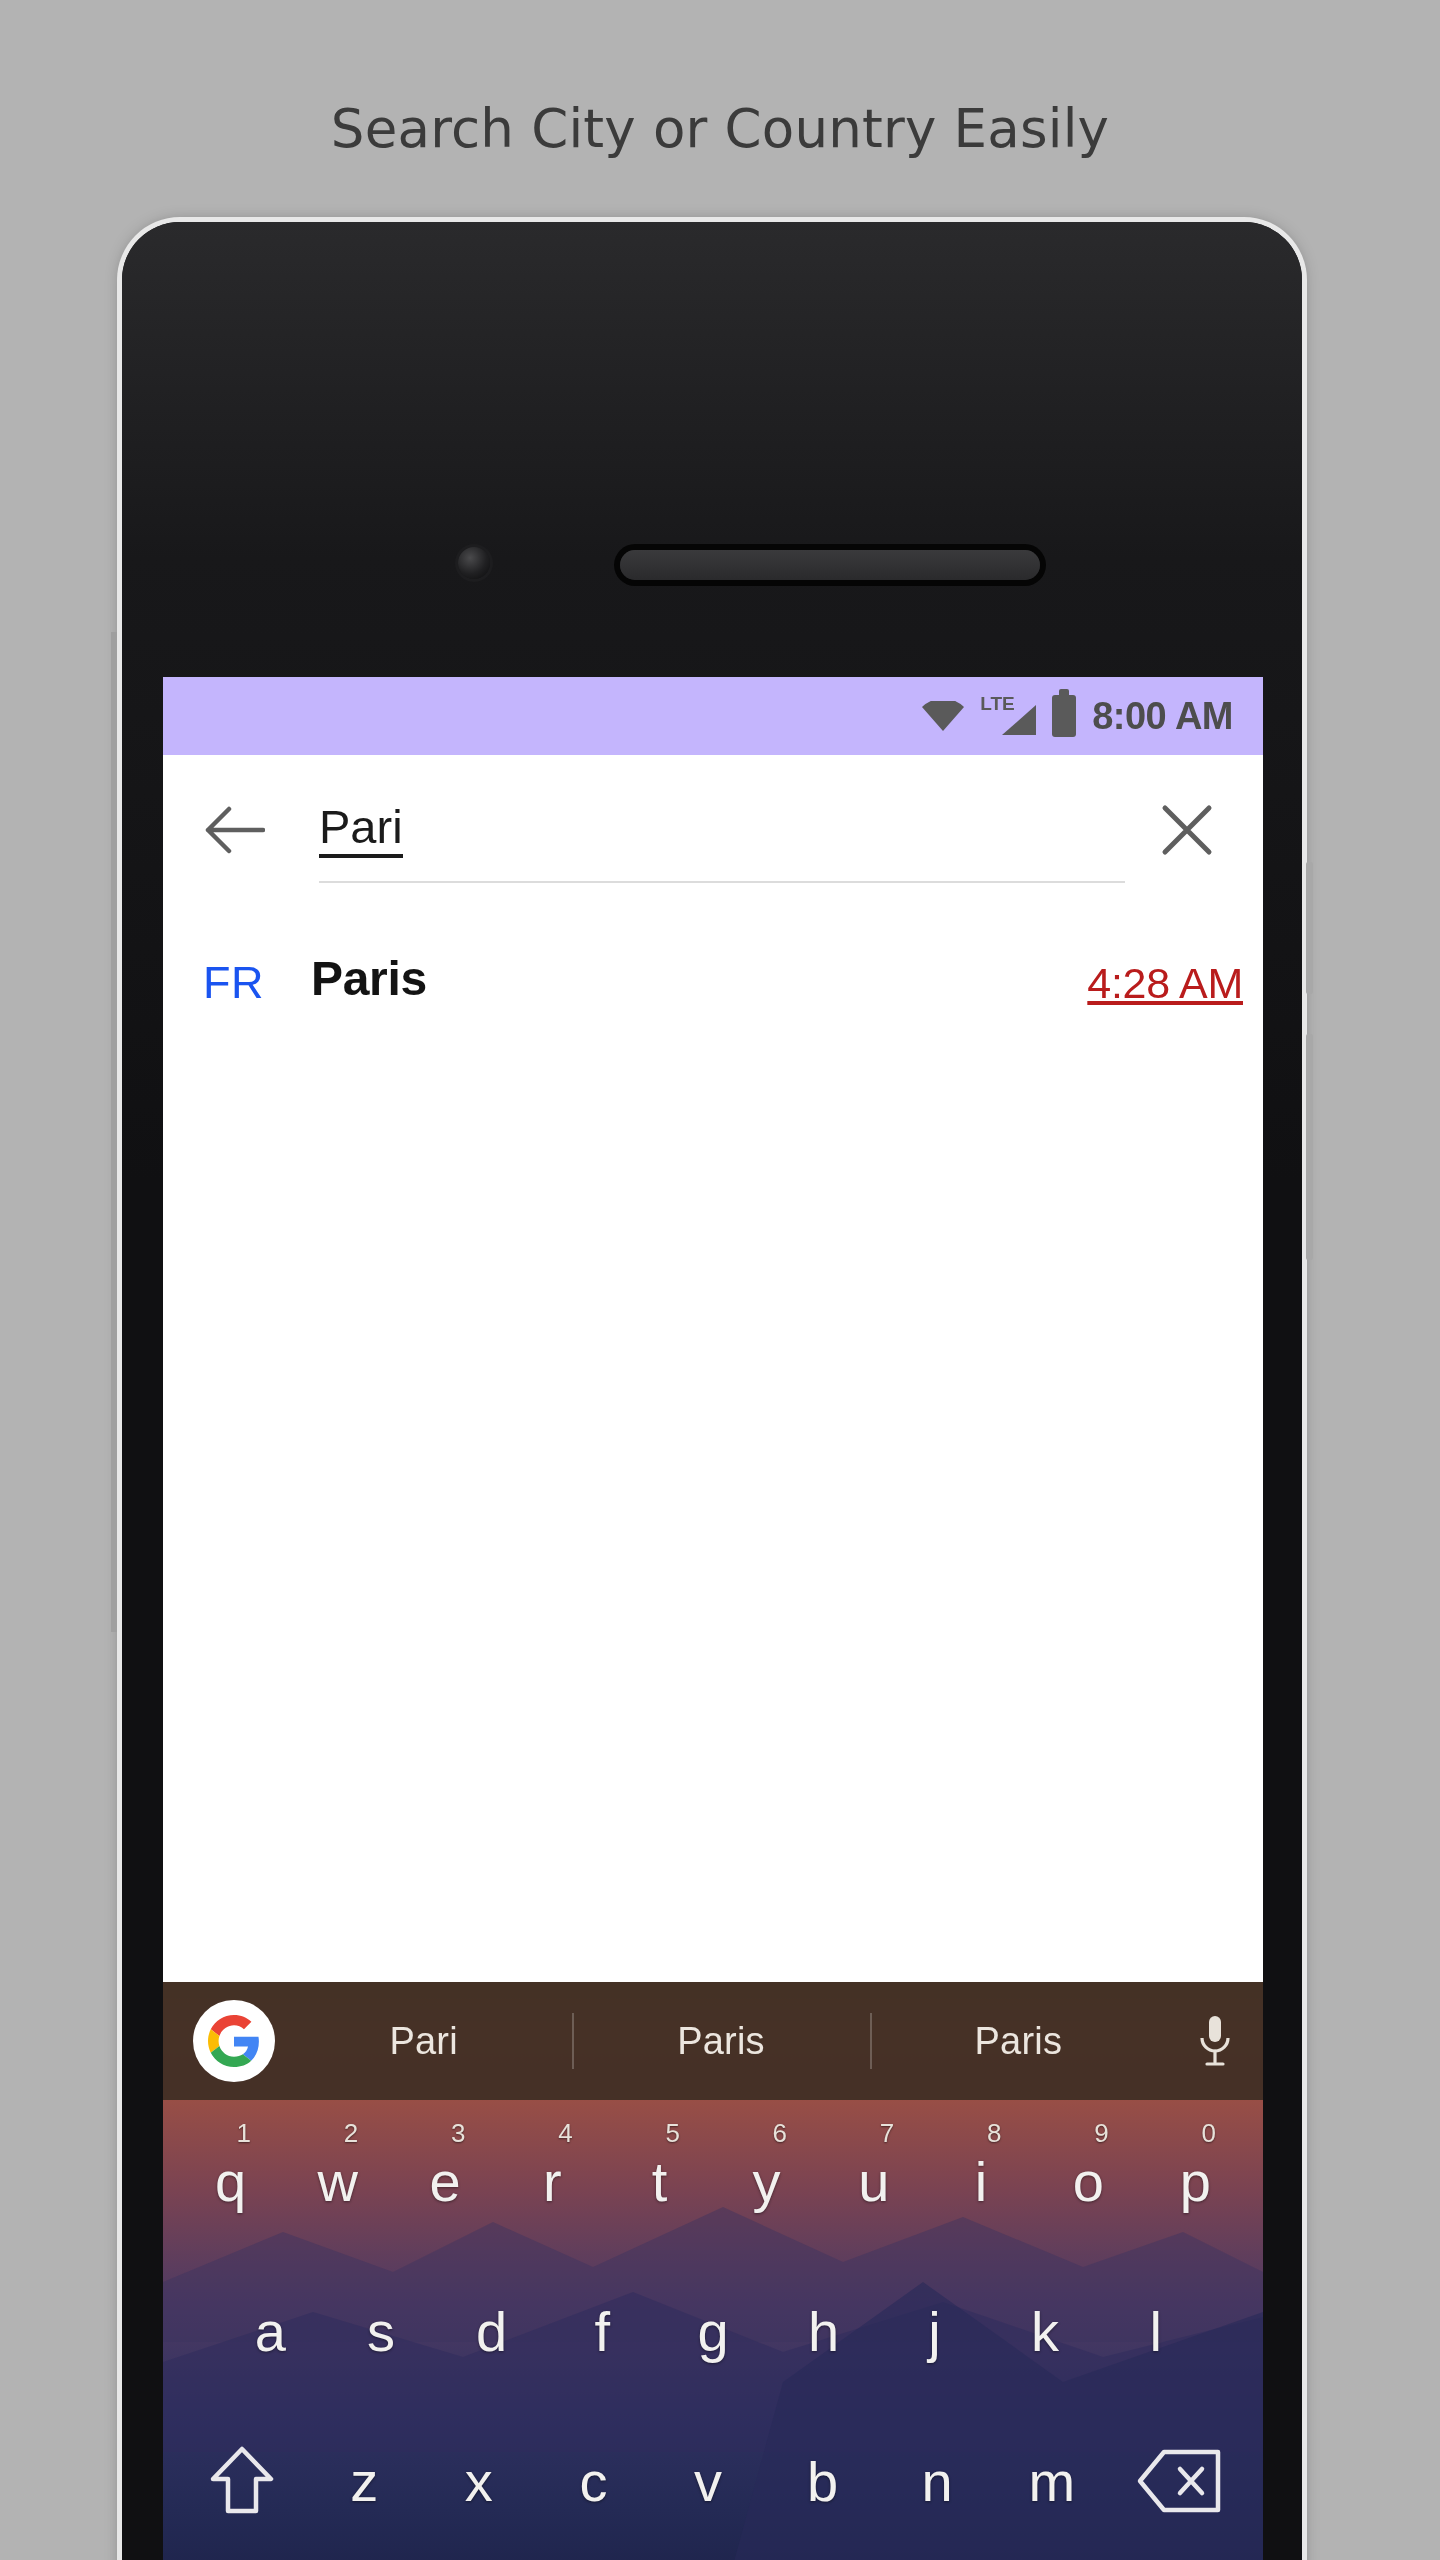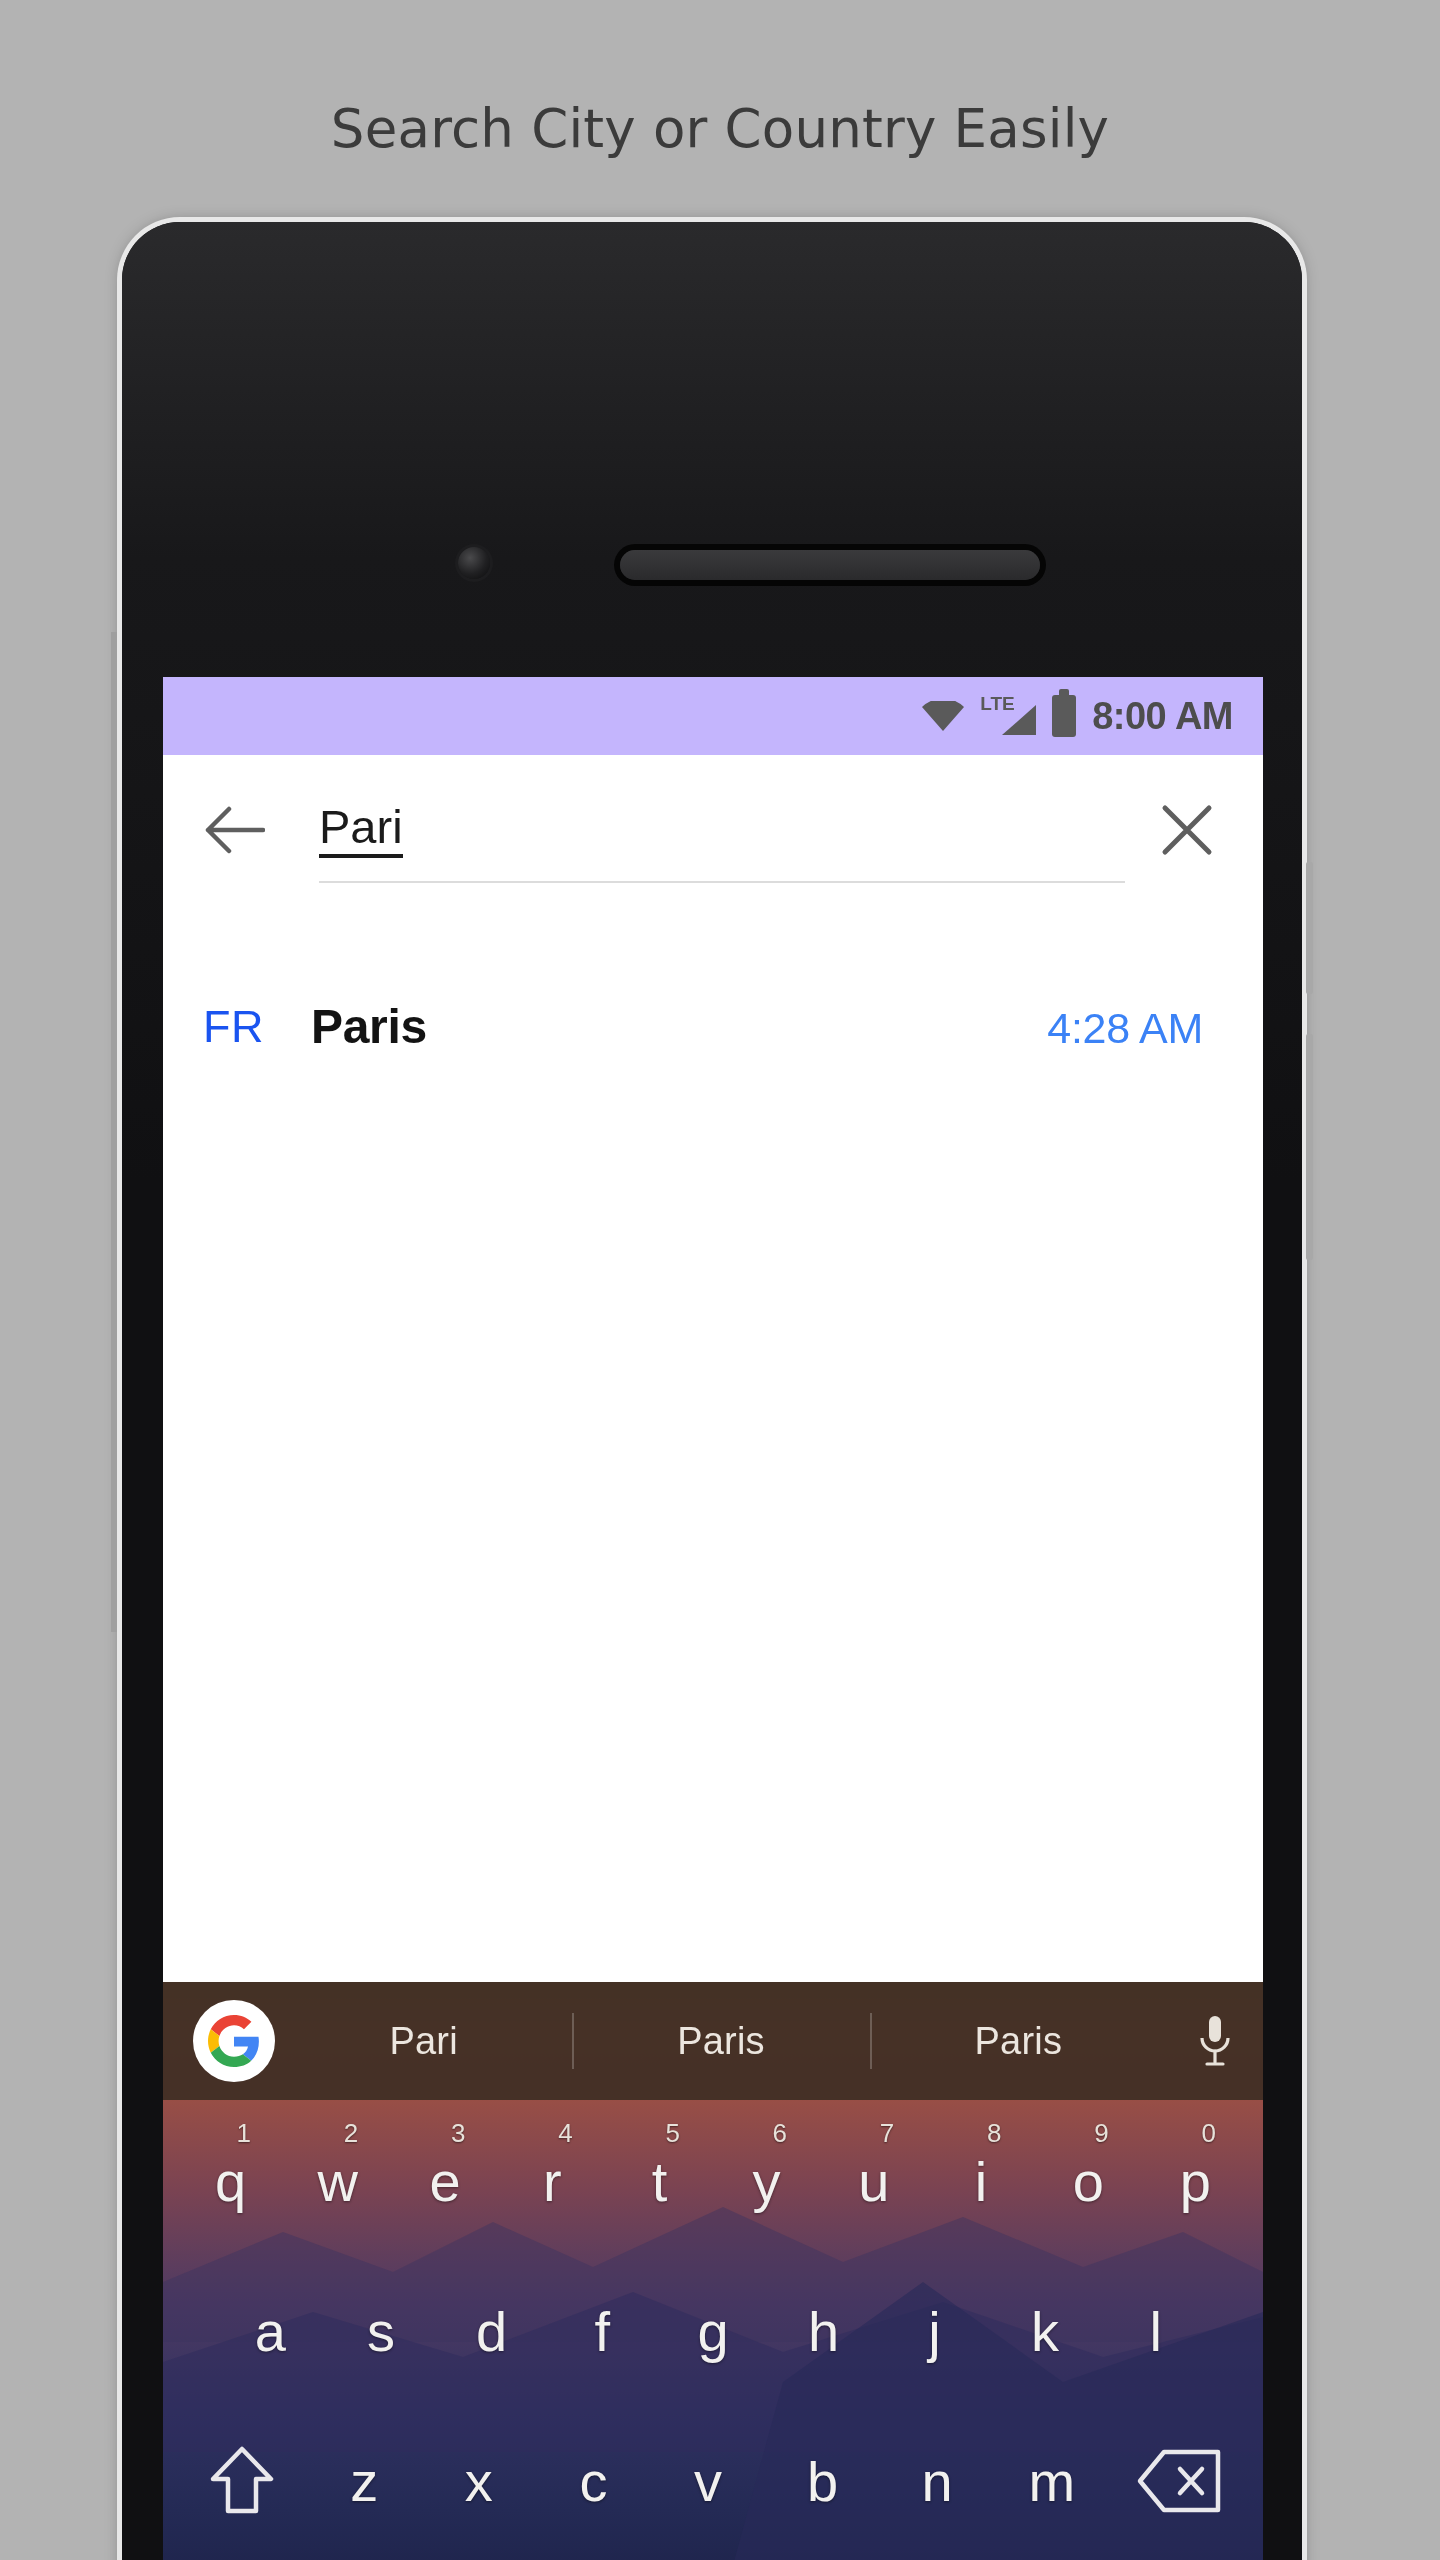--- a/index.html
+++ b/index.html
@@ -125,40 +125,40 @@
     height:2px; background:#dcdcdc;
   }
   .close-x{
     width:84px; height:84px; flex:0 0 auto;
     display:flex; align-items:center; justify-content:center;
   }
 
   
   .results{ padding-top:38px; }
   .result-row{
-    display:flex; align-items:flex-end;
-    padding:10px 60px 10px 40px;
+    display:flex; align-items:flex-start;
+    padding:10px 20px 10px 40px;
     min-height:120px;
   }
   .cc{
     width:108px; flex:0 0 auto;
     font-size:45px; font-weight:400; color:#1a54f0;
     padding-top:4px; letter-spacing:.5px;
   }
   .city-block{ flex:1 1 auto; }
   .city-name{
     font-size:48px; font-weight:700; color:#131313;
     line-height:1.08; letter-spacing:-.3px;
   }
   .city-utc{
     font-size:31px; color:#7d7d7d; margin-top:9px; letter-spacing:.2px;
   }
   .city-time{
-    font-size:43px; color:#3b82f6; padding-top:6px;
-    flex:0 0 auto; letter-spacing:-.3px;
+    font-size:43px; color:#b91c1c; padding-top:6px;
+    flex:0 0 auto; letter-spacing:-.3px;text-decoration:underline;
   }
 
   
   .save-wrap{
     position:absolute; left:0; right:0; bottom:0;
     padding:0 22px 18px 22px; background:#fff;
   }
   .save-btn{
     width:100%; height:122px; border:none; border-radius:7px;
     background:#1439f0; color:#fff;

